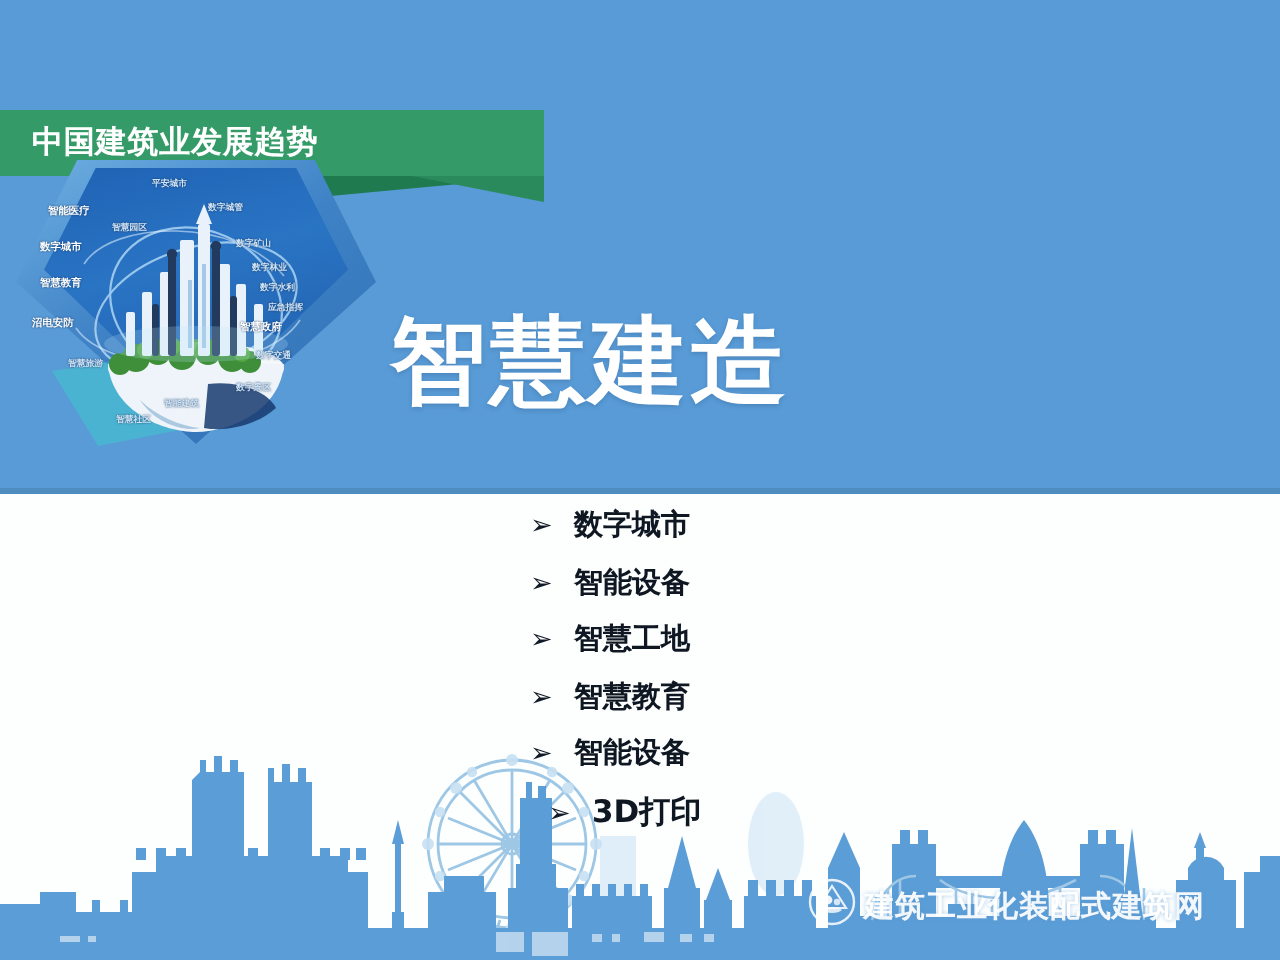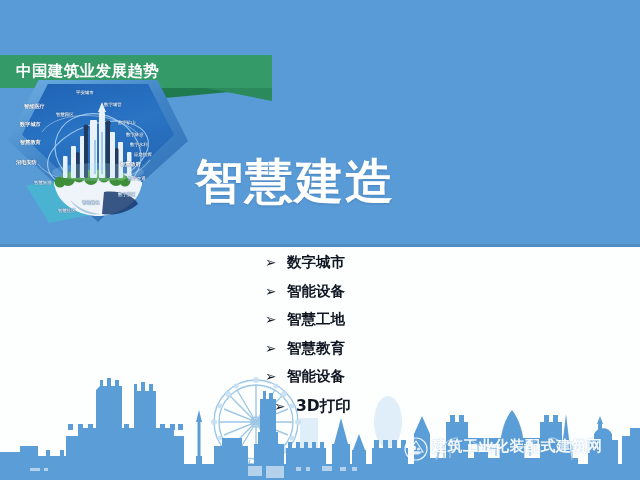--- a/index.html
+++ b/index.html
@@ -193,21 +193,21 @@
     width: 640px;
     height: 120px;
   }
 
   
   .watermark {
     position: absolute;
     left: 404px;
     top: 437px;
     display: flex;
-    align-items: flex-start;
+    align-items: flex-end;
     height: 26px;
     font-family: Liberation Serif, serif;
   }
   .wm-logo {
     width: 24px;
     height: 24px;
     margin-right: 4px;
     flex: none;
   }
   .wm-text {

